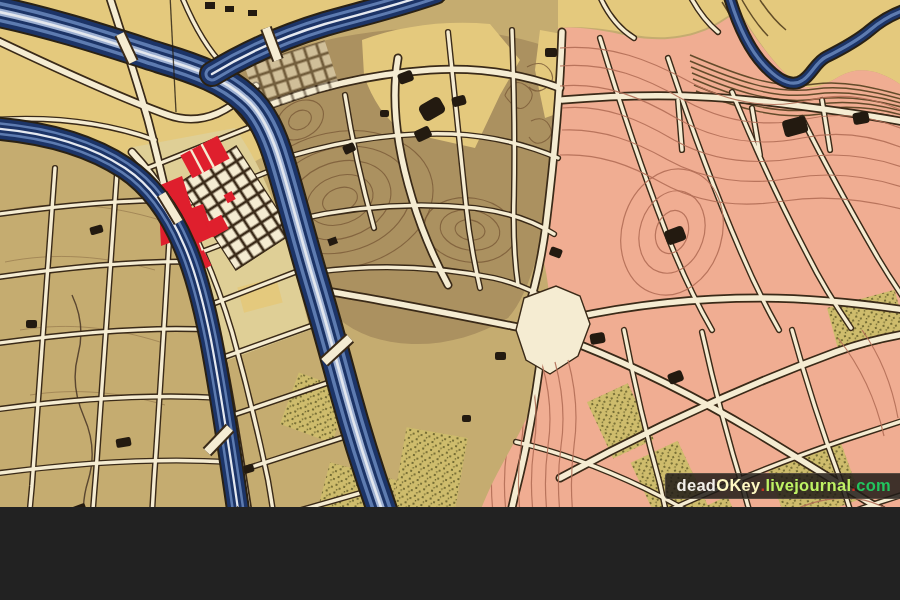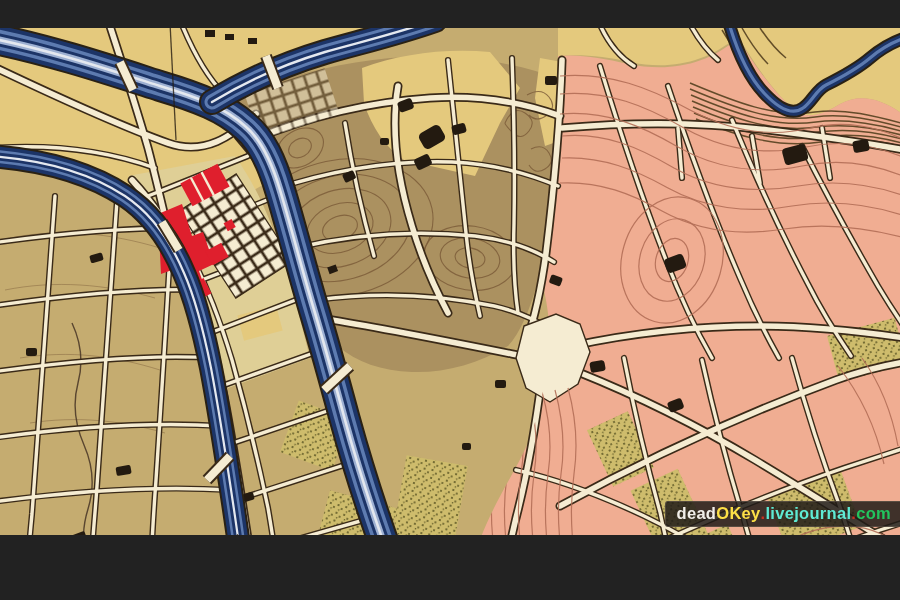--- a/index.html
+++ b/index.html
@@ -1,17 +1,17 @@
 <!DOCTYPE html>
 <html style="--tan: #c5ac70; --yellow: #e4c97d; --olive: #ab9160; --pink: #f0ad92; --island: #dfcf96; --park_fill: #cebc6c; --park_dot: #5f5926; --street_fill: #f5ecd2; --street_edge: #3a2a18; --contour: #7c5d39; --contour_pink: #b26e56; --hatch: #54401f; --water_dark: #1c3467; --water_mid: #5d7bb0; --water_pale: #9db0d2; --building_red: #df1f2d; --building_black: #231a10;"><head>
 <meta charset="utf-8">
 <style>
   html,body{margin:0;padding:0;background:#222;}
   #stage{position:relative;width:900px;height:507px;overflow:hidden;
-         font-family:"Liberation Sans",sans-serif;margin-top:28px;}
+         font-family:"Liberation Sans",sans-serif;}
   #stage svg{position:absolute;inset:0;display:block;}
 
   
   .base      {fill:var(--tan,#c5ac70);}
   .yellow    {fill:var(--yellow,#e4c97d);}
   .olive     {fill:var(--olive,#ab9160);}
   .pink      {fill:var(--pink,#f0ad92);}
   .island    {fill:var(--island,#dfcf96);}
   .plainyel  {fill:var(--yellow,#e4c97d);}
 
@@ -326,19 +326,19 @@
         <line class="bridge-f" x1="266" y1="28" x2="278" y2="60"></line>
   </g>
 
   <g>
     <path d="M 170,-5 L 176,112" fill="none" stroke="#241c10" stroke-width="1.3" opacity=".8"></path>
   </g>
 </svg>
 
 <div id="watermark" style="background: rgba(32, 27, 24, 0.85);">
       <span style="color: rgb(242, 239, 233);">dead</span>
-      <span style="color: #fde047;">OKey</span>
+      <span style="color: #fef9c3;">OKey</span>
       <span style="color: rgb(200, 50, 34);">.</span>
-      <span style="color: #5eead4;">livejournal</span>
+      <span style="color: #bef264;">livejournal</span>
       <span style="color: rgb(200, 50, 34);">.</span>
       <span style="color: #22c55e;">com</span>
     </div>
 </div>
 
 </body></html>

